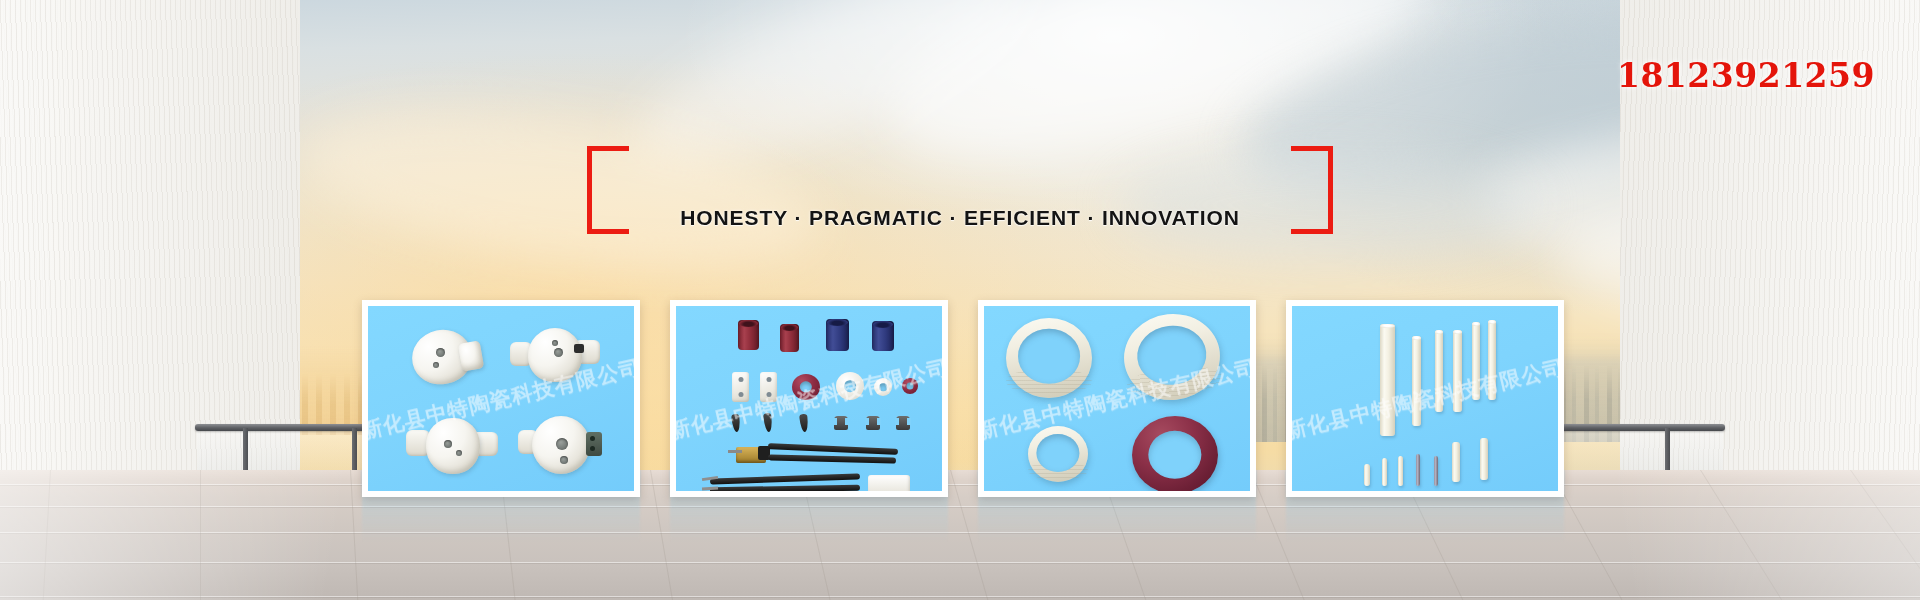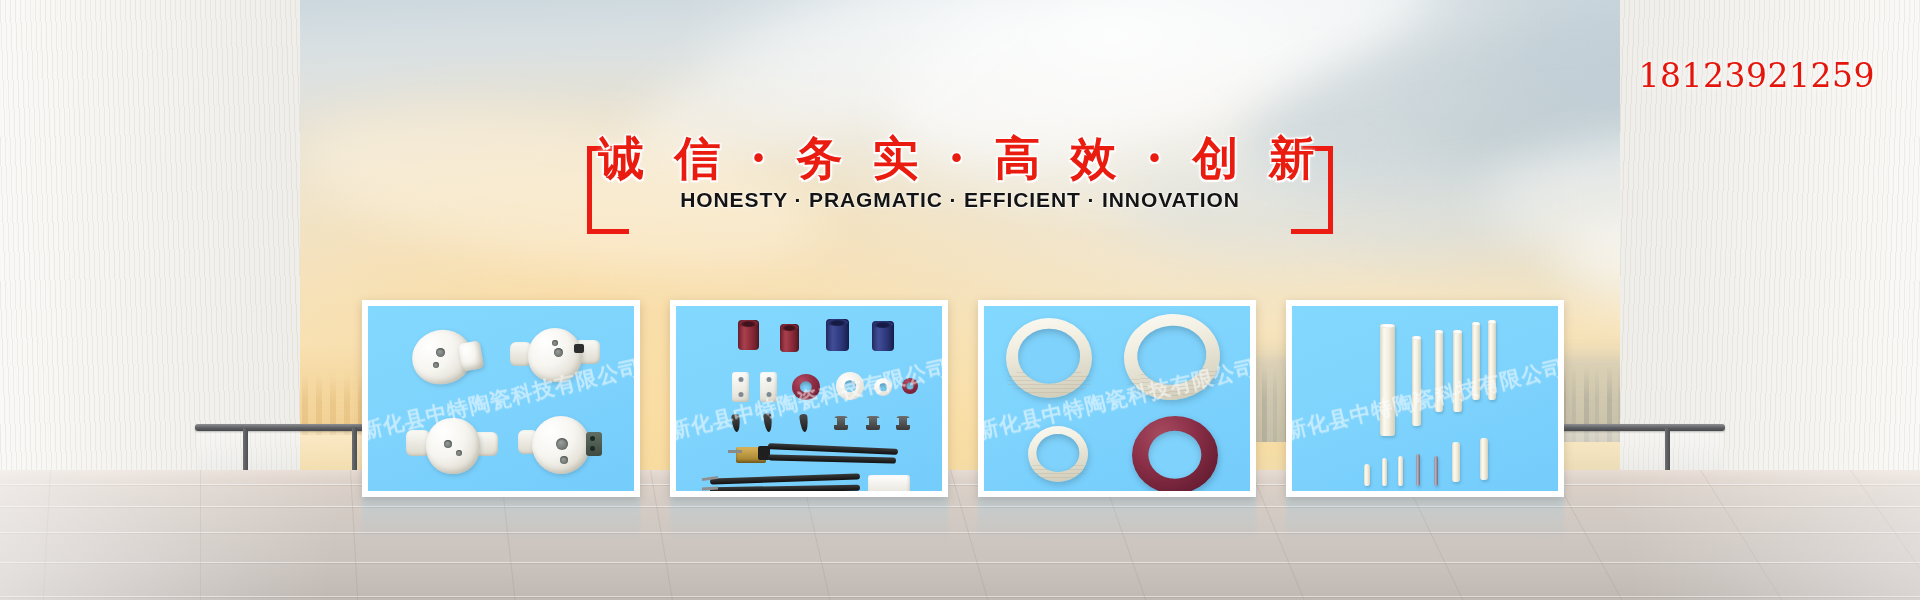--- a/index.html
+++ b/index.html
@@ -210,21 +210,21 @@
     color:#ea1b0f;
     text-shadow:
       0 0 3px #fff, 0 0 3px #fff, 0 0 5px #fff,
       1.5px 1.5px 0 rgba(255,255,255,.95),
       -1.5px 1.5px 0 rgba(255,255,255,.95),
       1.5px -1.5px 0 rgba(255,255,255,.9),
       -1.5px -1.5px 0 rgba(255,255,255,.9);
     white-space:nowrap;
   }
   .slogan-en {
-    position:absolute; left:0; right:0; top:48px;
+    position:absolute; left:0; right:0; top:66px;
     text-align:center;
     font-size:21px; font-weight:bold; letter-spacing:.9px;
     color:#141414;
     text-shadow:0 0 3px rgba(255,255,255,.9), 0 1px 0 rgba(255,255,255,.7);
     white-space:nowrap;
   }
 
   
   .contact { position:absolute; right:45px; top:50px; text-align:left; }
   .contact-line1 {
@@ -234,21 +234,21 @@
   }
   .contact-line2 {
     margin-top:19px;
     font-size:23px; font-weight:bold; color:#e4150b; letter-spacing:1.5px;
     text-shadow:0 0 4px rgba(255,255,255,.95), 0 0 7px rgba(255,255,255,.75);
     white-space:nowrap;
   }
   .contact-phone {
     margin-top:6px;
     font-family:"DejaVu Serif","Liberation Serif",serif;
-    font-size:33px; font-weight:normal; color:#e4150b; letter-spacing:.5px;
+    font-size:33px; font-weight:bold; color:#e4150b; letter-spacing:.5px;
     text-shadow:0 0 4px rgba(255,255,255,.95), 0 0 8px rgba(255,255,255,.7);
     white-space:nowrap;
   }
 
   
   .panels { position:absolute; left:0; top:0; width:1920px; height:600px; }
   .panel {
     position:absolute; top:300px; width:278px; height:197px;
     background:#ffffff; padding:6px;
     box-shadow:0 3px 9px rgba(90,70,50,.22);
@@ -483,21 +483,20 @@
     <div class="floor-sheen"></div>
     <div class="reflect" style="left:362px;width:278px;"></div>
     <div class="reflect" style="left:670px;width:278px;"></div>
     <div class="reflect" style="left:978px;width:278px;"></div>
     <div class="reflect" style="left:1286px;width:278px;"></div>
   </div>
 
   <div class="slogan">
     <div class="bracket bracket-l"></div>
     <div class="bracket bracket-r"></div>
-    <div class="slogan-cn">诚 信 · 务 实 · 高 效 · 创 新</div>
     <div class="slogan-en">HONESTY · PRAGMATIC · EFFICIENT · INNOVATION</div>
   </div>
 
   <div class="contact">
     <div class="contact-phone">18123921259</div>
   </div>
 
   <div class="panels">
 
     <div class="panel" style="left:362px;">

